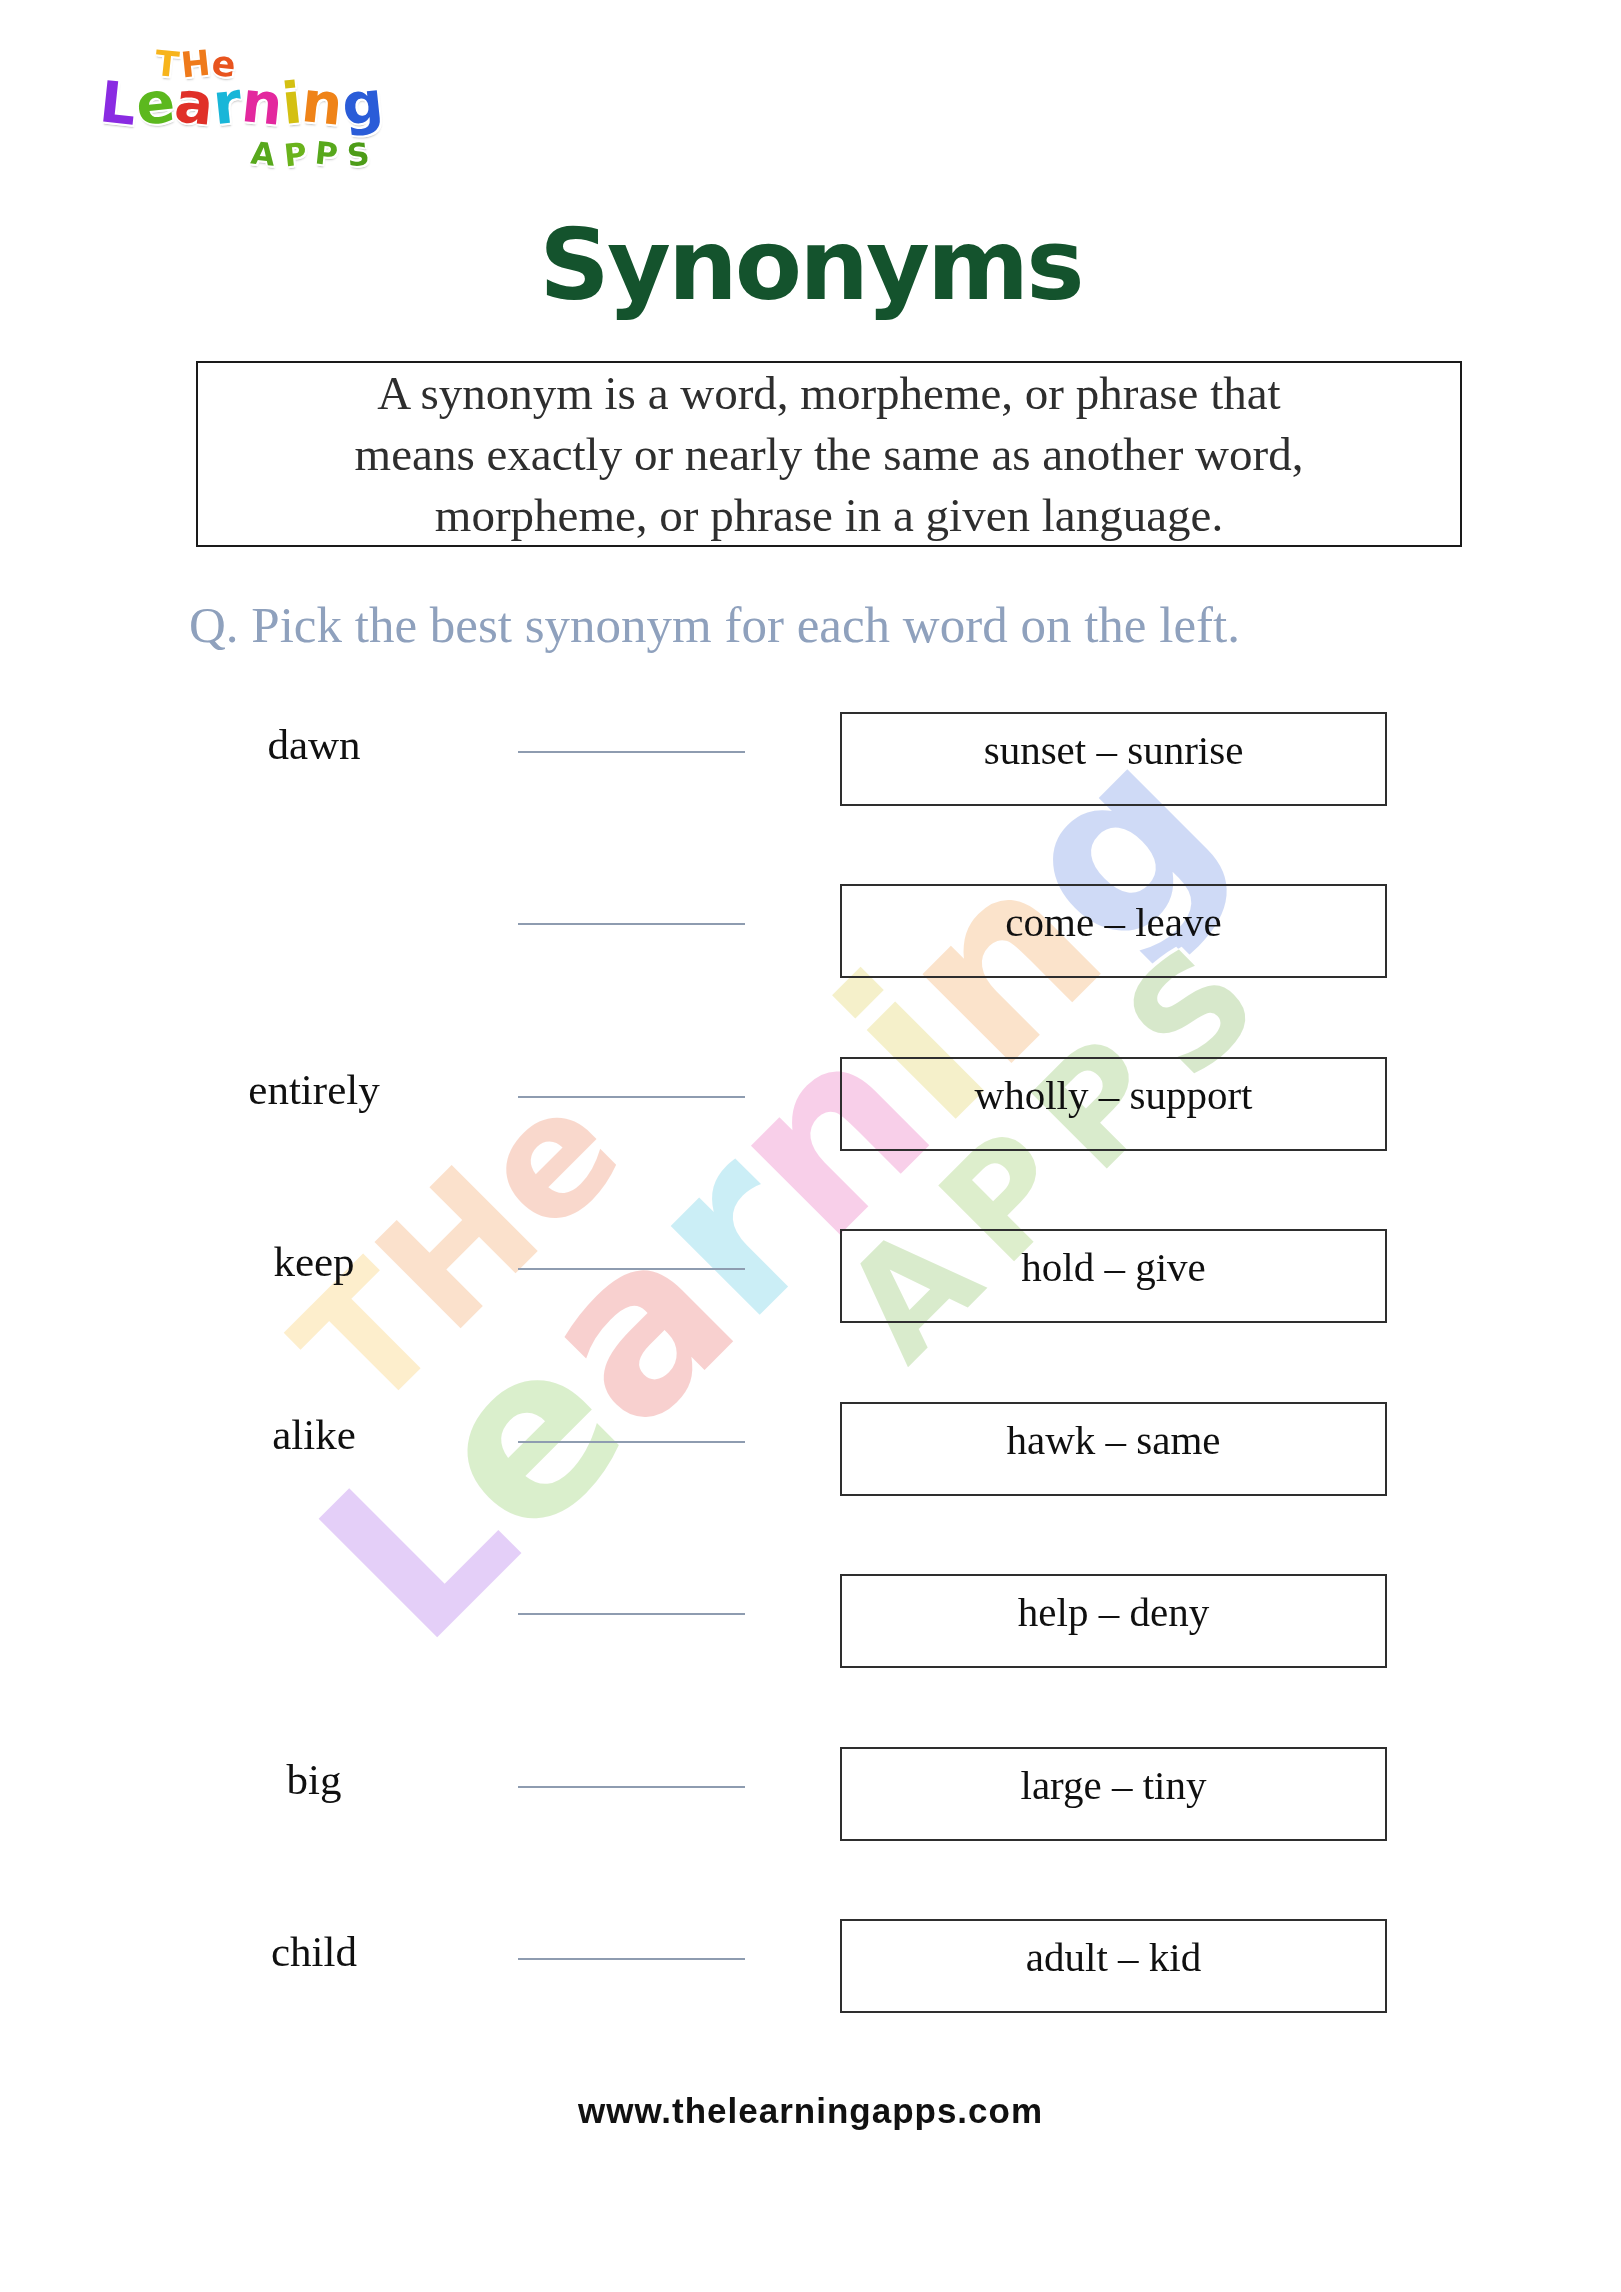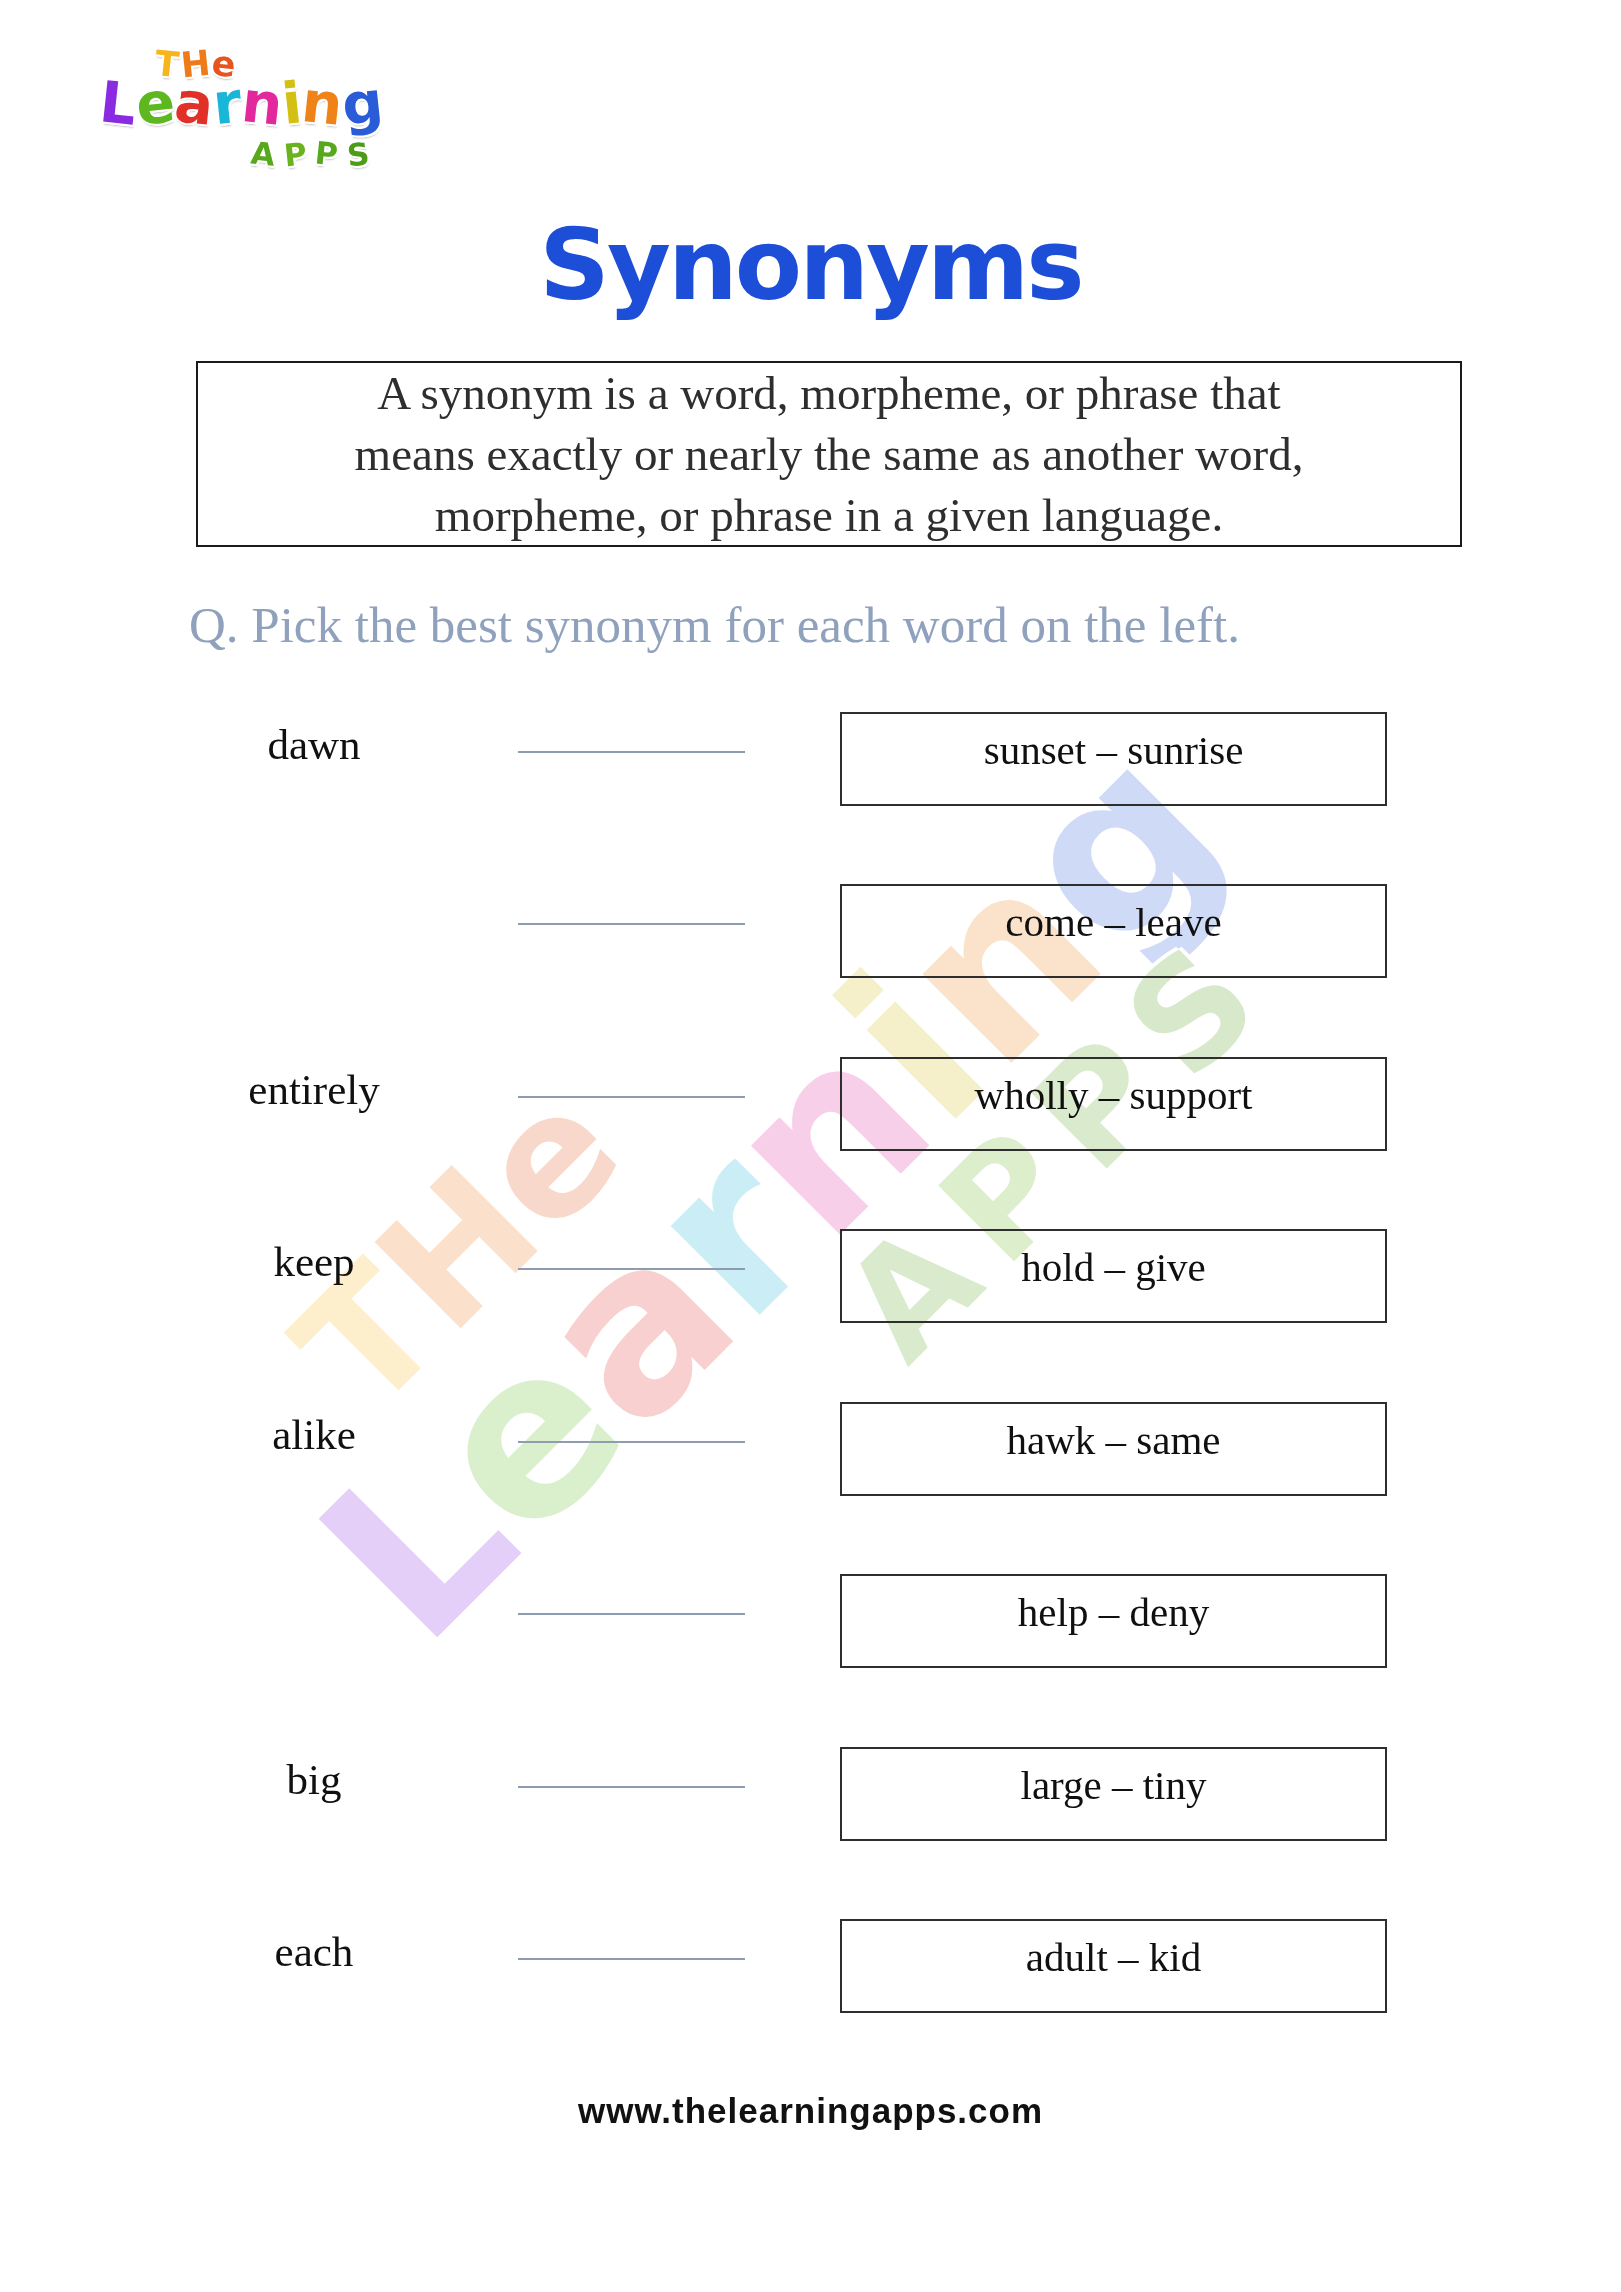--- a/index.html
+++ b/index.html
@@ -29,21 +29,21 @@
     text-shadow:-3.9px 0 #fff,3.9px 0 #fff,0 -3.9px #fff,0 3.9px #fff;}
   .wm-the{font-size:167px;margin-left:127px;}
   .wm-learning{font-size:230px;}
   .wm-apps{font-size:147px;align-self:flex-end;margin-right:69px;letter-spacing:23.5px;}
   
   .content{position:relative;z-index:2;width:100%;height:100%;}
   .title{
     position:absolute;left:0;top:208px;width:100%;
     text-align:center;
     font-family:"DejaVu Sans",sans-serif;font-weight:700;
-    font-size:98px;letter-spacing:-2.9px;color:#1d4ed8;
+    font-size:98px;letter-spacing:-2.9px;color:#14532d;
   }
   .def-box{
     position:absolute;left:196px;top:361px;width:1266px;height:186px;
     border:2px solid #1a1a1a;box-sizing:border-box;
     display:flex;flex-direction:column;justify-content:center;
     text-align:center;color:#2e2e2e;
     font-size:47px;line-height:61px;
   }
   .question{
     position:absolute;left:189px;top:596px;
@@ -155,21 +155,21 @@
 
   <div class="row" style="top: 1747px;">
     <div class="word">big</div>
     <div class="blank" style="border-bottom-color: rgb(142, 156, 176);"></div>
     <div class="optbox" style="border-color: rgb(46, 46, 46);">
       <span class="opttext">large – tiny</span>
     </div>
   </div>
 
   <div class="row" style="top: 1919px;">
-    <div class="word">each</div>
+    <div class="word">child</div>
     <div class="blank" style="border-bottom-color: rgb(142, 156, 176);"></div>
     <div class="optbox" style="border-color: rgb(46, 46, 46);">
       <span class="opttext">adult – kid</span>
     </div>
   </div>
 </div>
 
     <div class="footer">www.thelearningapps.com</div>
 
   </div>

